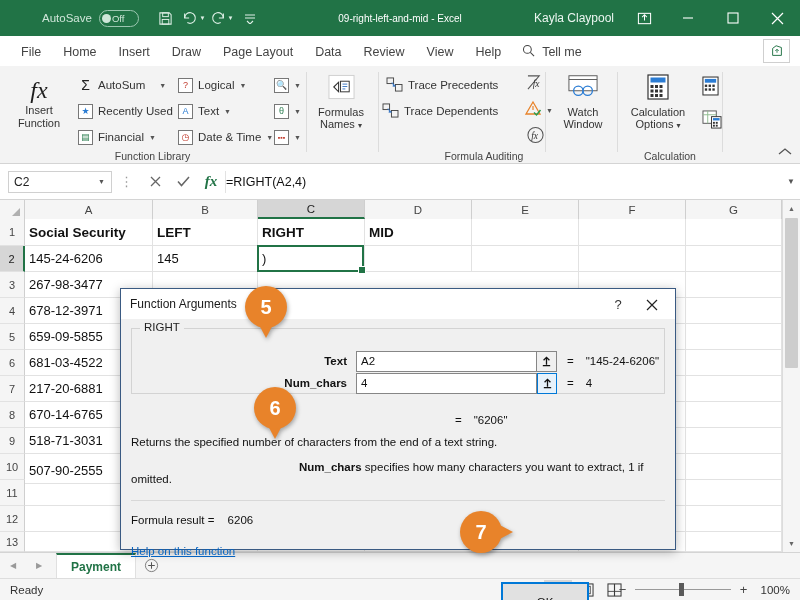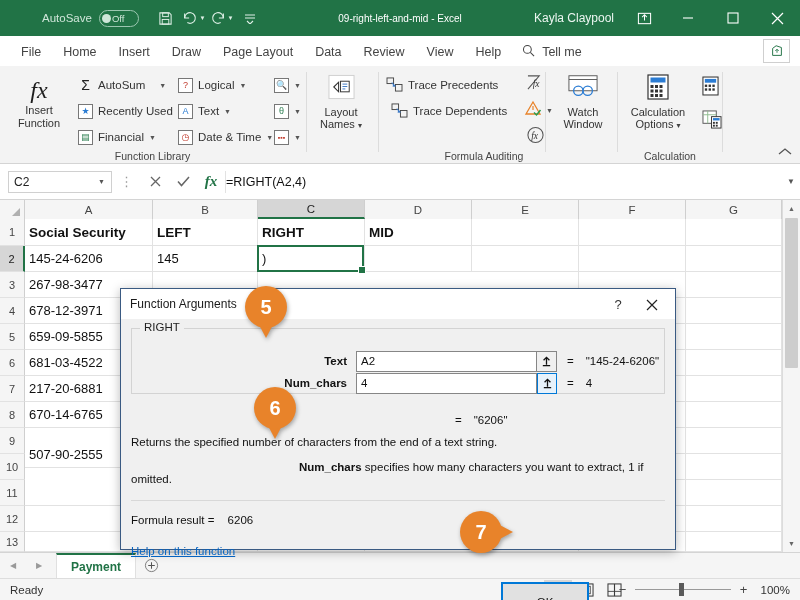--- a/index.html
+++ b/index.html
@@ -499,42 +499,42 @@
     <div class="rgroup" style="left:310px; width:62px;">
       <div class="big-btn" style="position:absolute; left:2px; top:8px; width:58px;">
         <span style="display:block;margin-bottom:3px;">
           <svg width="27" height="26" viewBox="0 0 28 26">
               <rect x="1" y="1" width="26" height="24" fill="#fff" stroke="#cfcfcf"></rect>
               <path d="M6 13l5-5v10l-5-5z" fill="none" stroke="#333" stroke-width="1.1"></path>
               <rect x="13" y="7" width="9" height="11" fill="none" stroke="#333" stroke-width="1"></rect>
               <path d="M15 10h5M15 12.5h5M15 15h3" stroke="#3b78c4" stroke-width="1"></path>
             </svg>
         </span>
-        <span>Layout</span>
+        <span>Formulas</span>
         <span>
           <span>Names</span>
           <span class="caret-lg">▾</span>
         </span>
       </div>
     </div>
     <div class="rgroup-sep" style="left:378px;"></div>
 
     <div class="rgroup" style="left:382px; width:204px;">
       <div class="small-item" style="position:absolute; left:4px; top:8px;">
         <span style="flex:none;">
           <svg width="17" height="15" viewBox="0 0 18 16">
               <rect x="1" y="1" width="7" height="6" fill="none" stroke="#444"></rect>
               <rect x="10" y="8" width="7" height="7" fill="none" stroke="#444"></rect>
               <path d="M6 6l4 4" stroke="#3b78c4" stroke-width="1.2"></path>
               <path d="M10 10l-3 .5 .5-3" fill="#3b78c4"></path>
             </svg>
         </span>
         <span>Trace Precedents</span>
       </div>
-      <div class="small-item" style="position:absolute; left:9px; top:34px;">
+      <div class="small-item" style="position:absolute; left:0; top:34px;">
         <span style="flex:none;">
           <svg width="17" height="15" viewBox="0 0 18 16">
               <rect x="1" y="1" width="7" height="6" fill="none" stroke="#444"></rect>
               <rect x="10" y="8" width="7" height="7" fill="none" stroke="#444"></rect>
               <path d="M6 6l4 4" stroke="#3b78c4" stroke-width="1.2"></path>
               <path d="M10 10l-3 .5 .5-3" fill="#3b78c4"></path>
             </svg>
         </span>
         <span>Trace Dependents</span>
       </div>
@@ -729,21 +729,22 @@
     <div class="cell" style="left:472px; top:46px;  width:107px; height:26px;"></div>
     <div class="cell" style="left:579px; top:46px;  width:107px; height:26px;"></div>
     <div class="cell" style="left:686px; top:46px;  width:96px;  height:26px;"></div>
 
     <div class="cell" style="left:25px;  top:72px;  width:128px; height:26px;">267-98-3477</div>
     <div class="cell" style="left:25px;  top:98px;  width:128px; height:26px;">678-12-3971</div>
     <div class="cell" style="left:25px;  top:124px; width:128px; height:26px;">659-09-5855</div>
     <div class="cell" style="left:25px;  top:150px; width:128px; height:26px;">681-03-4522</div>
     <div class="cell" style="left:25px;  top:176px; width:128px; height:26px;">217-20-6881</div>
     <div class="cell" style="left:25px;  top:202px; width:128px; height:26px;">670-14-6765</div>
-    <div class="cell" style="left:25px;  top:242px; width:128px; height:26px;text-align:right;">507-90-2555</div>
+    <div class="cell" style="left:25px;  top:228px; width:128px; height:26px;">518-71-3031</div>
+    <div class="cell" style="left:25px;  top:258px; width:128px; height:26px;text-align:right;">507-90-2555</div>
     <div class="cell" style="left:25px;  top:280px; width:128px; height:26px;"></div>
     <div class="cell" style="left:25px;  top:306px; width:128px; height:26px;"></div>
     <div class="cell" style="left:25px;  top:332px; width:128px; height:20px;"></div>
 
     <div class="cell" style="left:153px; top:72px;  width:105px; height:26px;"></div>
     <div class="cell" style="left:153px; top:98px;  width:105px; height:26px;"></div>
     <div class="cell" style="left:153px; top:124px; width:105px; height:26px;"></div>
     <div class="cell" style="left:153px; top:150px; width:105px; height:26px;"></div>
     <div class="cell" style="left:153px; top:176px; width:105px; height:26px;"></div>
     <div class="cell" style="left:153px; top:202px; width:105px; height:26px;"></div>

